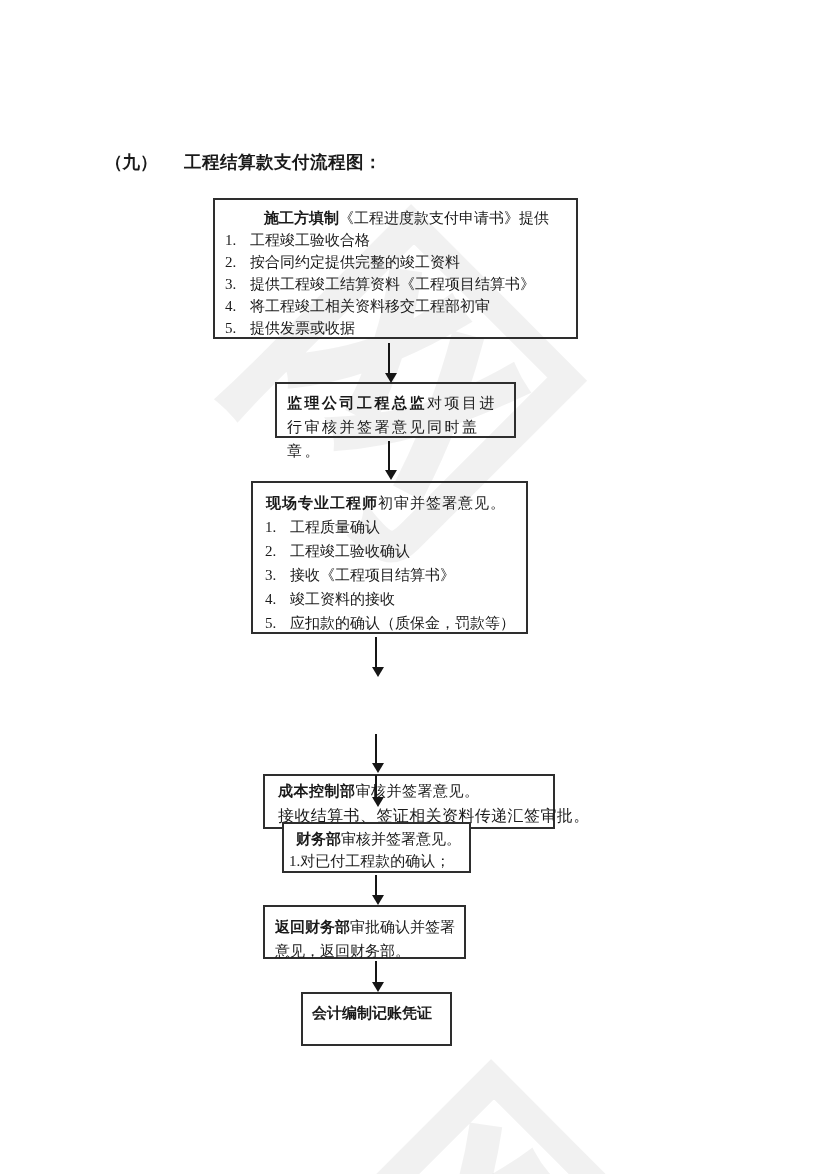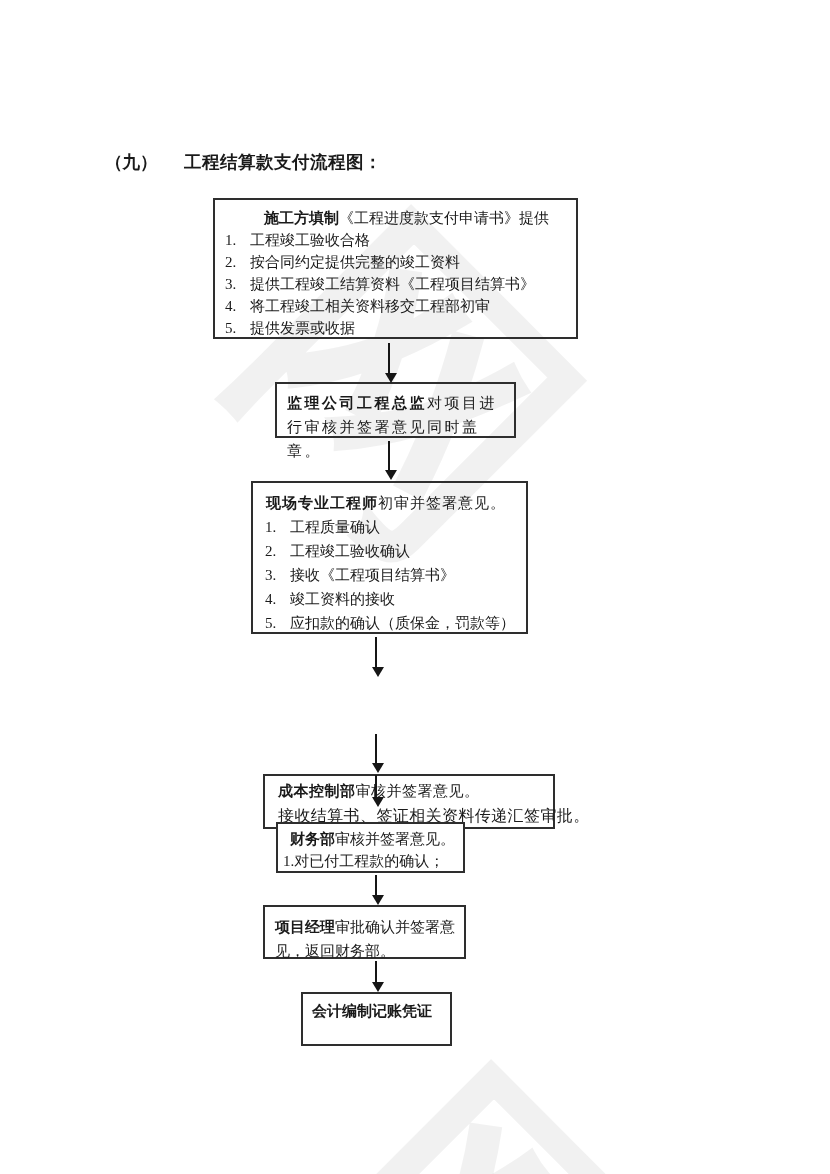--- a/index.html
+++ b/index.html
@@ -84,28 +84,28 @@
 
   
   .n4 { left: 263px; top: 677px; width: 228px; height: 53px; padding: 7px 6px 0 10px; line-height: 24px; }
 
   
   .n5 { left: 263px; top: 774px; width: 292px; height: 55px; padding: 5px 4px 0 13px; line-height: 23px; }
   .n5 .head-line { letter-spacing: 0.5px; font-family: Liberation Mono, monospace; }
   .n5 .sub-line { font-size: 16px; letter-spacing: 0.4px; white-space: nowrap; }
 
   
-  .n6 { left: 276px; top: 822px; width: 189px; height: 51px; padding: 4px 4px 0 12px; background: #ffffff; z-index: 3; line-height: 22px; }
+  .n6 { left: 282px; top: 822px; width: 189px; height: 51px; padding: 4px 4px 0 12px; background: #ffffff; z-index: 3; line-height: 22px; }
   .n6 .sub-line { margin-left: -7px; }
 
   
   .n7 { left: 263px; top: 905px; width: 203px; height: 54px; padding: 8px 6px 0 10px; line-height: 24px; }
 
   
-  .n8 { left: 301px; top: 992px; width: 151px; height: 54px; padding: 7px 4px 0 9px; line-height: 24px; font-weight: bold; font-family: Liberation Mono, monospace; }
+  .n8 { left: 301px; top: 992px; width: 151px; height: 54px; padding: 7px 4px 0 9px; line-height: 24px; font-weight: bold; }
 
   
   .arrow {
     position: absolute;
     width: 0;
     border-left: 2px solid #161616;
     z-index: 4;
   }
   .arrow::after {
     content: "";
@@ -180,21 +180,21 @@
   <div class="arrow a5"></div>
 
   <div class="node n6">
     <div class="head-line"><b>财务部</b><span>审核并签署意见。</span></div>
     <div class="sub-line">1.对已付工程款的确认；</div>
   </div>
 
   <div class="arrow a6"></div>
 
   <div class="node n7">
-    <div class="head-line"><b>项目经理</b><span>审批确认并签署意见，返回财务部。</span></div>
+    <div class="head-line"><b>返回财务部</b><span>审批确认并签署意见，返回财务部。</span></div>
   </div>
 
   <div class="arrow a7"></div>
 
   <div class="node n8">
     <div class="head-line"><b>会计编制记账凭证</b></div>
   </div>
 
 </div>
 

